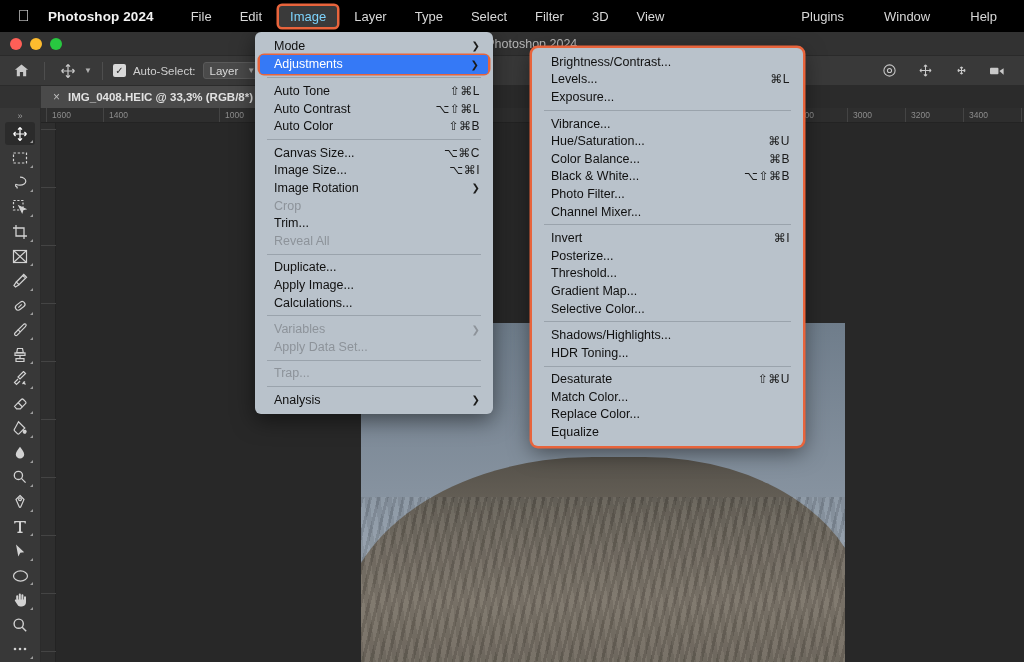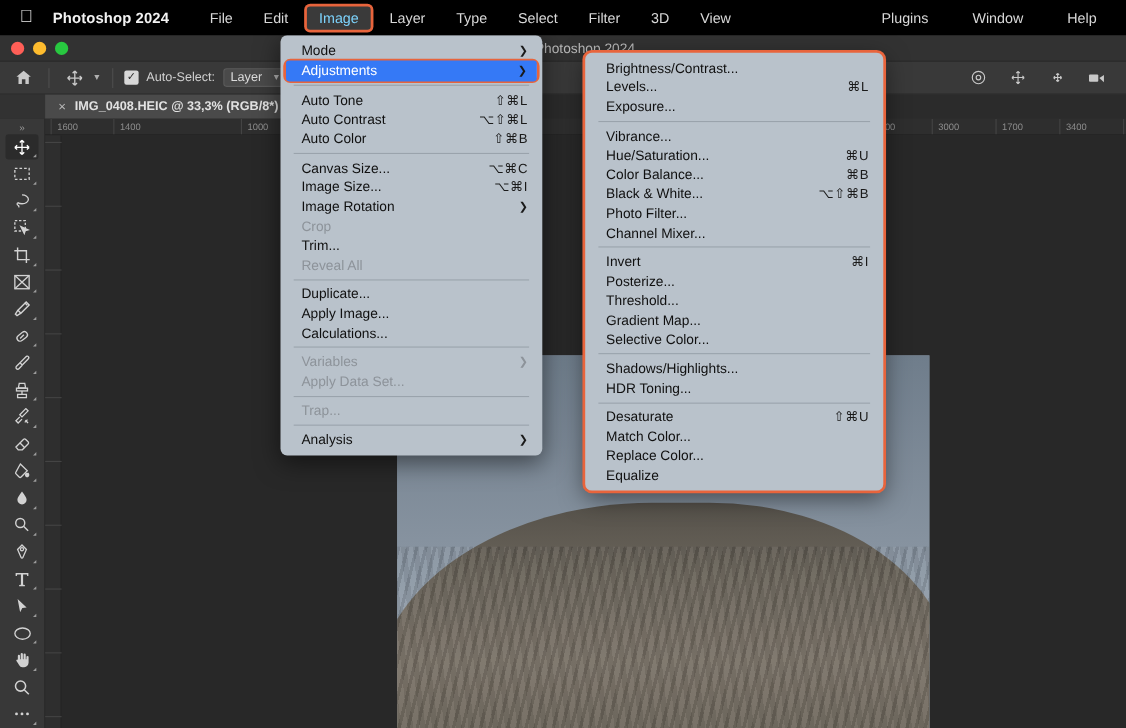--- a/index.html
+++ b/index.html
@@ -420,21 +420,21 @@
         <div class="ruler-h" id="hruler">
             <div class="rtick" style="left: 5px;">1600</div>
             <div class="rtick" style="left: 62px;">1400</div>
             <div class="rtick" style="left: 119px; margin-top: 20px;">1200</div>
             <div class="rtick" style="left: 178px;">1000</div>
             <div class="rtick" style="left: 233px;">800</div>
             <div class="rtick" style="left: 285px;">600</div>
             <div class="rtick" style="left: 690px;">2600</div>
             <div class="rtick" style="left: 748px;">2800</div>
             <div class="rtick" style="left: 806px;">3000</div>
-            <div class="rtick" style="left: 864px;">1700</div>
+            <div class="rtick" style="left: 864px;">3200</div>
             <div class="rtick" style="left: 922px;">3400</div>
             <div class="rtick" style="left: 980px;">3600</div>
           </div>
         <div class="canvas-area">
           <div class="ruler-v" id="vruler">
               <div class="vtick" style="top: 6px;"></div>
               <div class="vtick" style="top: 64px;"></div>
               <div class="vtick" style="top: 122px;"></div>
               <div class="vtick" style="top: 180px;"></div>
               <div class="vtick" style="top: 238px;"></div>

